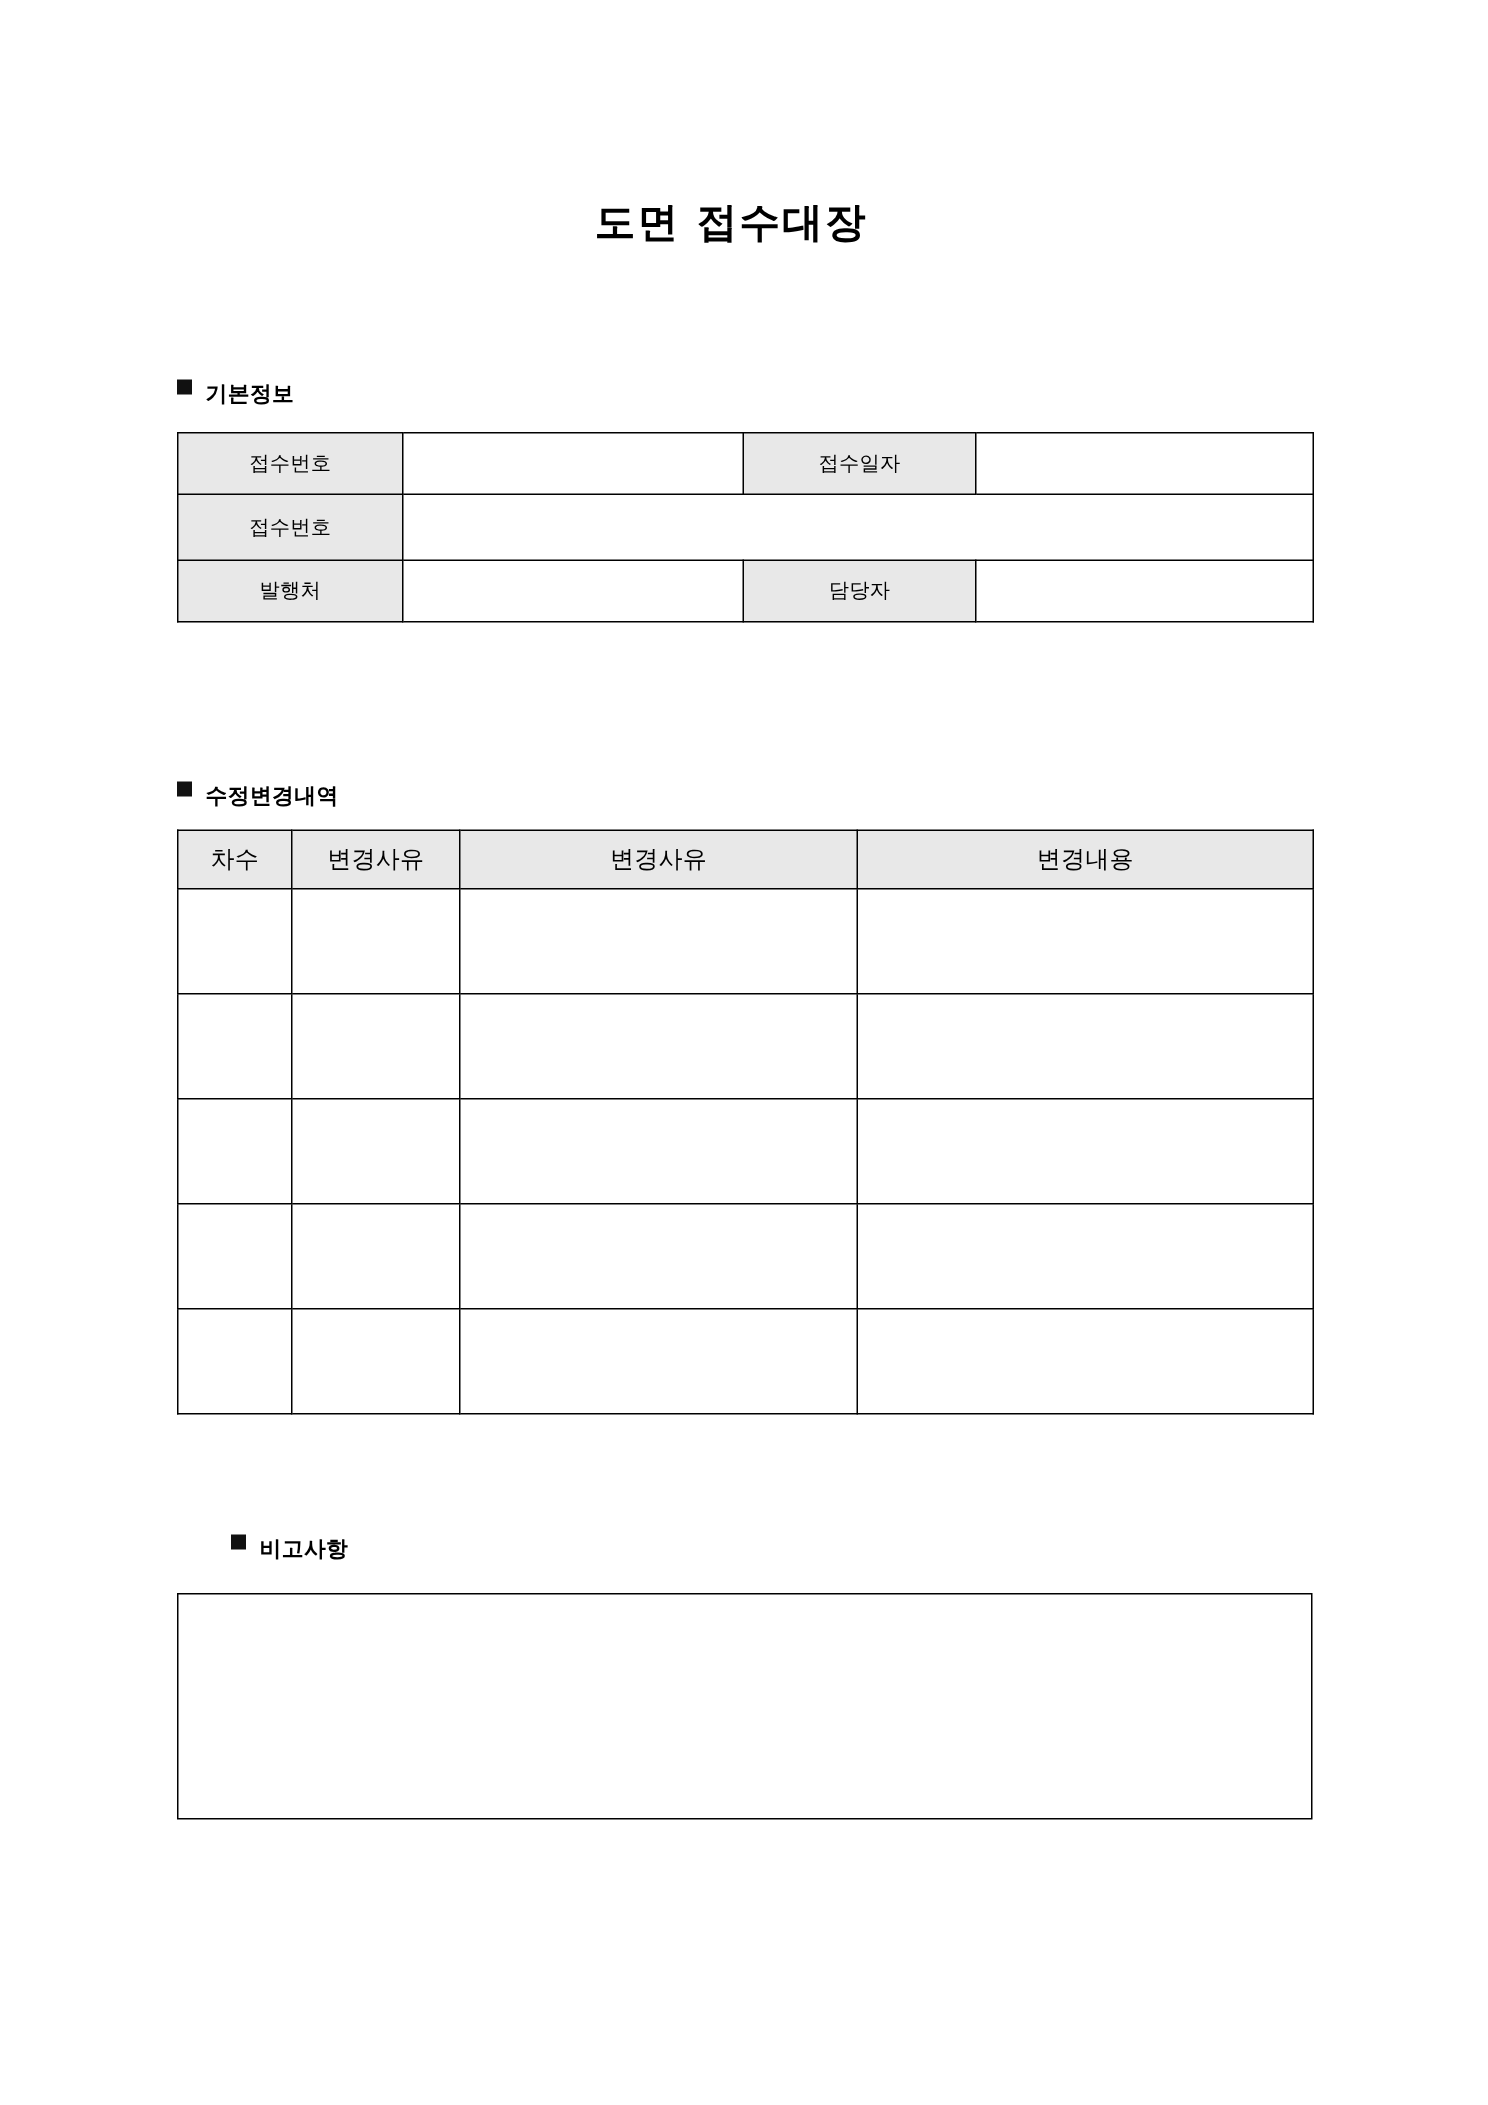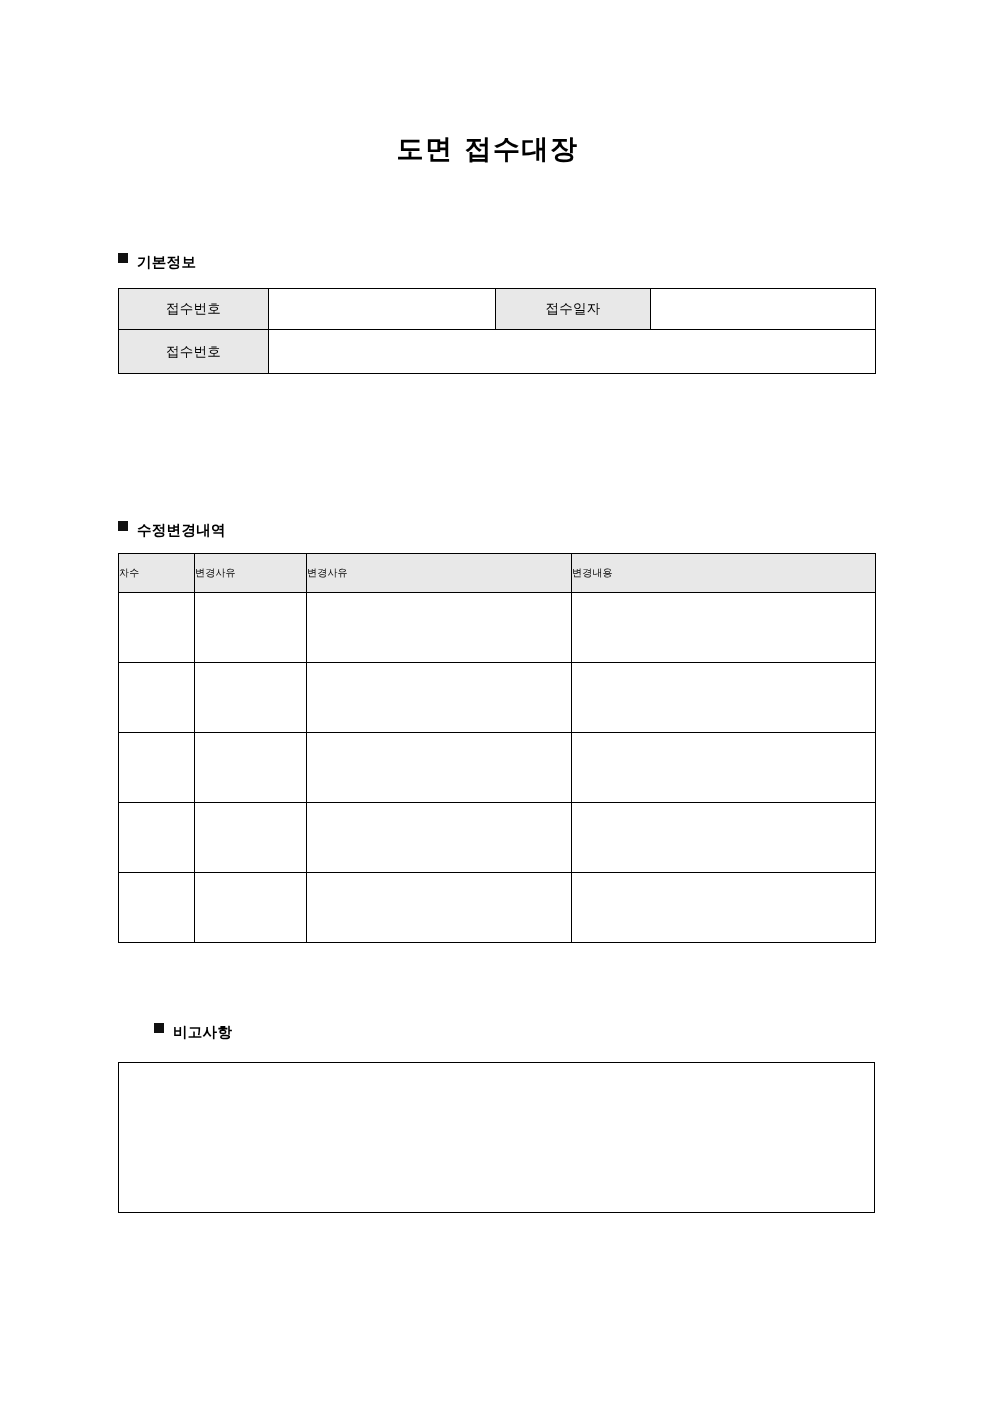--- a/index.html
+++ b/index.html
@@ -90,22 +90,22 @@
   
   #table-basic { top: 288px; }
   #table-basic tr { height: 41px; }
   #table-basic tr.tall-row { height: 44px; }
 
   
   #table-history { top: 553px; }
   #table-history thead th {
     background: #e8e8e8;
     height: 38px;
-    text-align: left;
-    font-size: 10px;
+    text-align: center;
+    font-size: 16px;
     letter-spacing: 0.2px;
   }
   #table-history tbody tr { height: 70px; }
 
   
   #remarks-box {
     position: absolute;
     left: 118px;
     top: 1062px;
     width: 757px;
@@ -146,20 +146,26 @@
       <tr>
         <td class="label-cell">접수번호</td>
         <td class="value-cell"></td>
         <td class="label-cell">접수일자</td>
         <td class="value-cell"></td>
       </tr>
       <tr class="tall-row">
         <td class="label-cell">접수번호</td>
         <td class="value-cell" colspan="3"></td>
       </tr>
+      <tr>
+        <td class="label-cell">발행처</td>
+        <td class="value-cell"></td>
+        <td class="label-cell">담당자</td>
+        <td class="value-cell"></td>
+      </tr>
     </tbody>
   </table>
 
   <div class="section-heading" id="heading-history">
     <span class="bullet"></span>
     <span>수정변경내역</span>
   </div>
 
   <table class="form-table" id="table-history">
     <colgroup>

